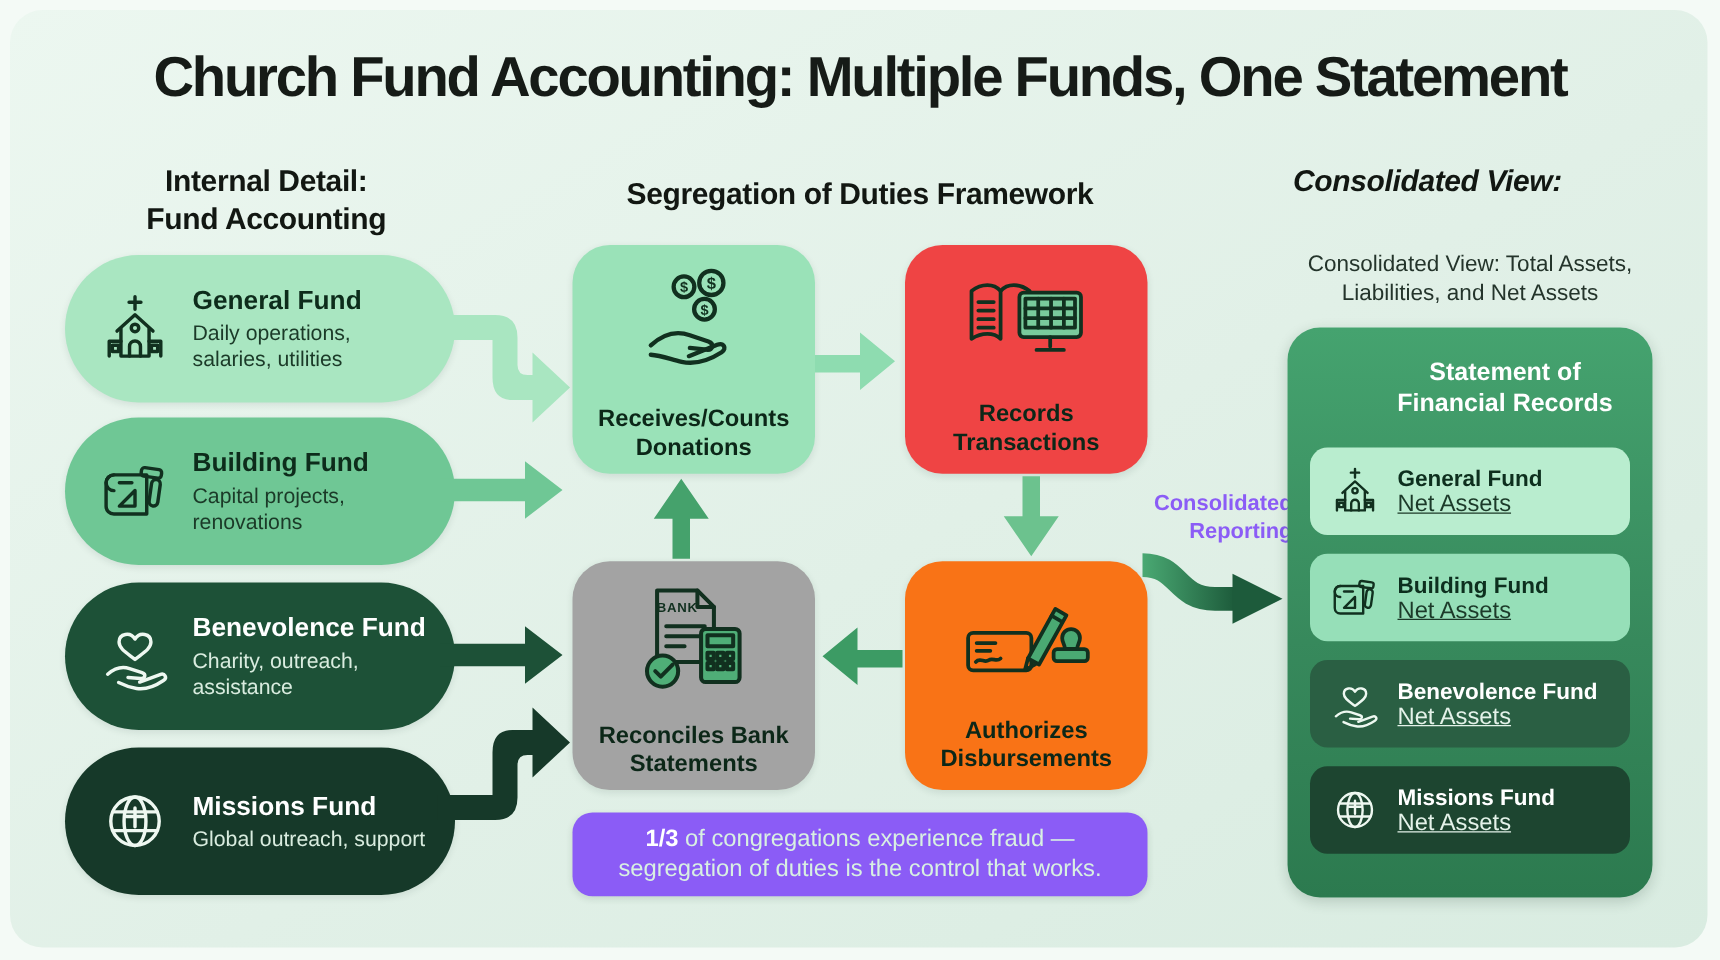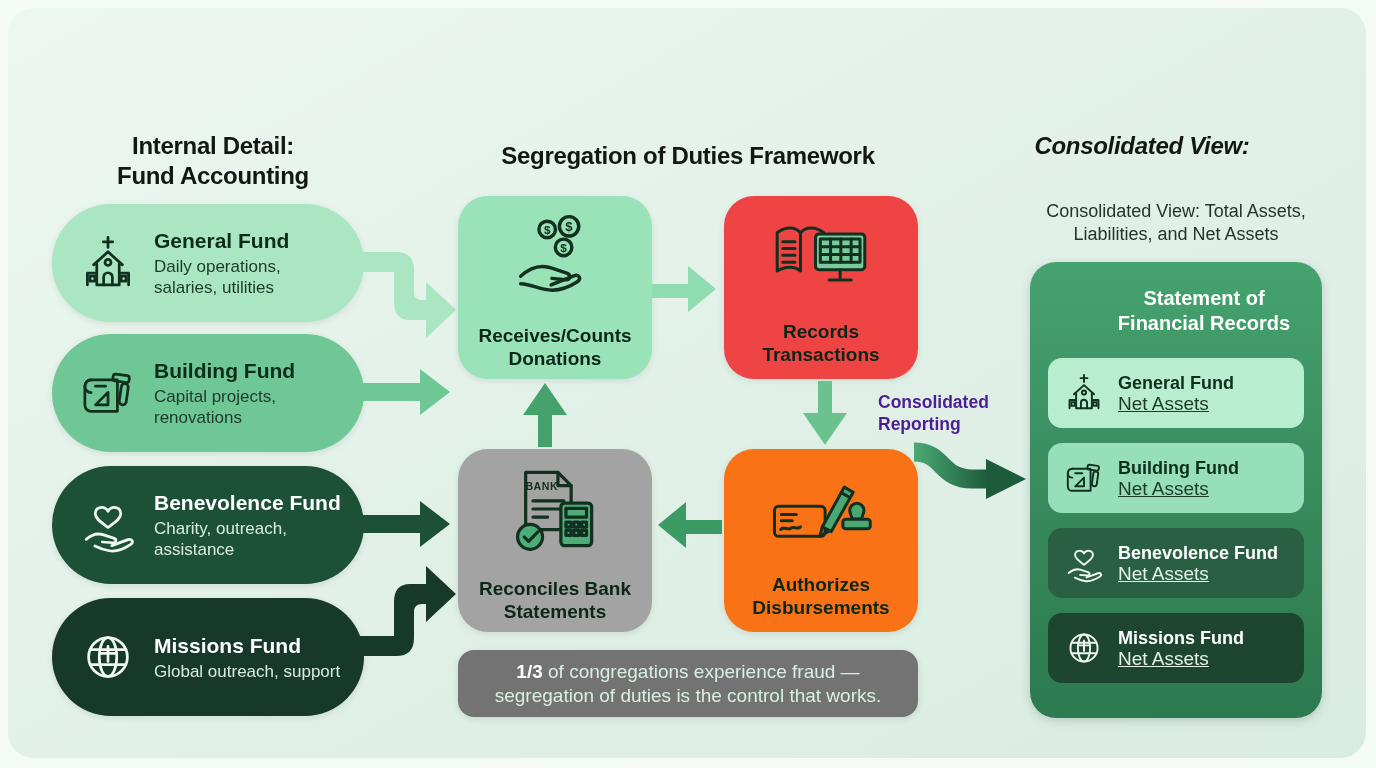--- a/index.html
+++ b/index.html
@@ -25,46 +25,47 @@
   .mbox .lbl{text-align:center;font-size:19px;font-weight:700;line-height:23px;color:#0c2718;margin-top:24px;}
   
   .icon{display:flex;align-items:center;justify-content:center;}
   .icon svg{fill:none;stroke:currentColor;stroke-width:2.2;stroke-linecap:round;stroke-linejoin:round;}
   .icon svg text{fill:currentColor;stroke:none;font-weight:700;font-family:"Liberation Sans",sans-serif;}
   .ink-dark{color:#11301f}.ink-light{color:#eef8f1}
   .fillbg{fill:var(--bg);}
   
   svg.arrow{position:absolute;overflow:visible;}
   
-  .callout{position:absolute;left:458px;top:650px;width:460px;height:67px;border-radius:16px;background:#737373;
+  .callout{position:absolute;left:458px;top:650px;width:460px;height:67px;border-radius:16px;background:#8b5cf6;
            display:flex;align-items:center;justify-content:center;text-align:center;
            font-size:19px;line-height:24px;color:#d8f0e2;box-shadow:0 2px 6px rgba(20,50,35,.12);}
   .callout b{color:#ffffff;font-weight:700;}
   
-  .flowlabel{position:absolute;left:878px;top:391px;width:156px;text-align:left;
-             font-size:17.5px;font-weight:700;line-height:22px;color:#4c1d95;}
+  .flowlabel{position:absolute;left:878px;top:391px;width:156px;text-align:right;
+             font-size:17.5px;font-weight:700;line-height:22px;color:#8b5cf6;}
   
   .panel{position:absolute;left:1030px;top:262px;width:292px;height:456px;border-radius:26px;
          background:linear-gradient(180deg,#45a36f 0%,#37895c 55%,#2c7a4f 100%);
          box-shadow:0 3px 10px rgba(20,50,35,.18);}
   .panel-title{position:absolute;left:1030px;top:286px;width:292px;text-align:center;
                font-size:20px;font-weight:700;line-height:25px;color:#ffffff;padding-left:28px;}
   .card{position:absolute;left:1048px;width:256px;height:70px;border-radius:14px;
         display:flex;align-items:center;gap:13px;padding-left:15px;box-sizing:border-box;}
   .card .ctitle{font-size:18px;font-weight:700;line-height:22px;}
   .card .cval{font-size:19px;line-height:20px;text-decoration:underline;}
   .card.light .ctitle{color:#0d2f1e}.card.light .cval{color:#1c3a29}
   .card.dark .ctitle{color:#ffffff}.card.dark .cval{color:#e4f2e9}
 </style>
 </head>
 <body>
 
 <div class="stage">
   <div class="canvas"></div>
 
+  <h1 class="title">Church Fund Accounting: Multiple Funds, One Statement</h1>
 
   <div class="colhead" style="left:52px;top:131px;width:322px;">
     <div>Internal Detail:</div>
     <div>Fund Accounting</div>
   </div>
   <div class="colhead" style="left:408px;top:141px;width:560px;">Segregation of Duties Framework</div>
   <div class="colhead" style="left:974px;top:131px;width:336px;font-style:italic;">
     <div>Consolidated View:</div>
   </div>
   <div class="subhead" style="left:1008px;top:200px;width:336px;">

